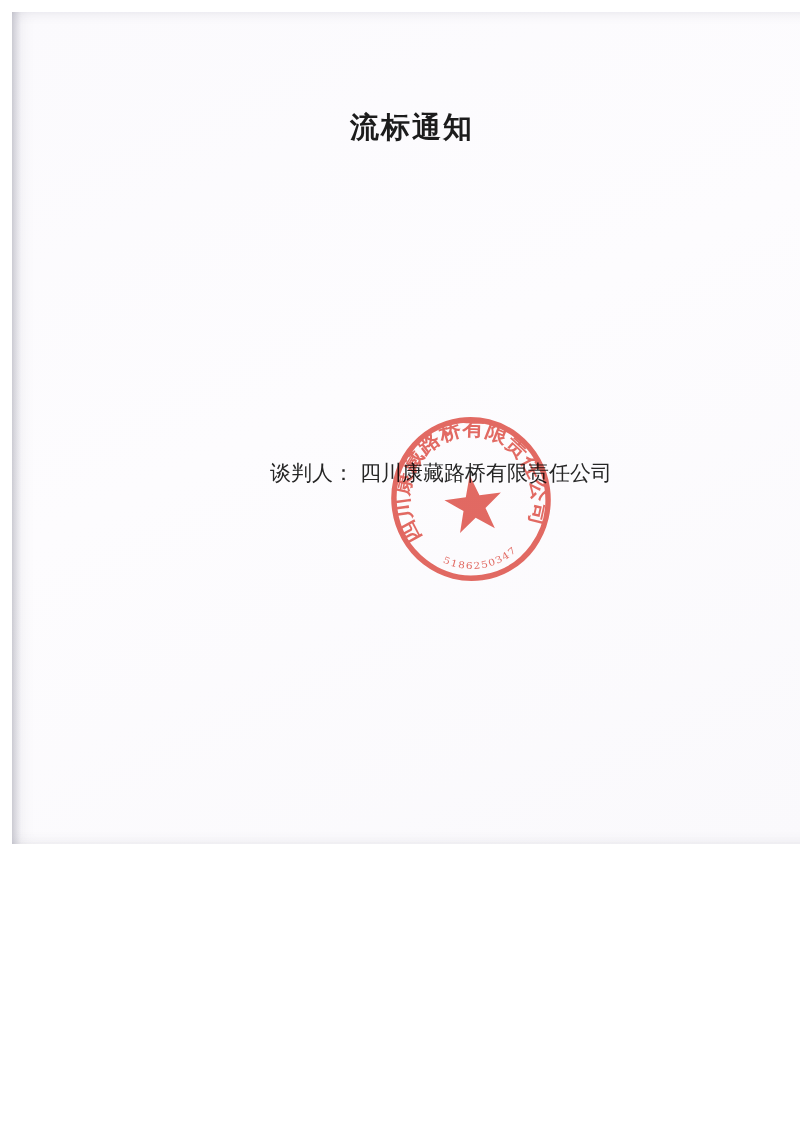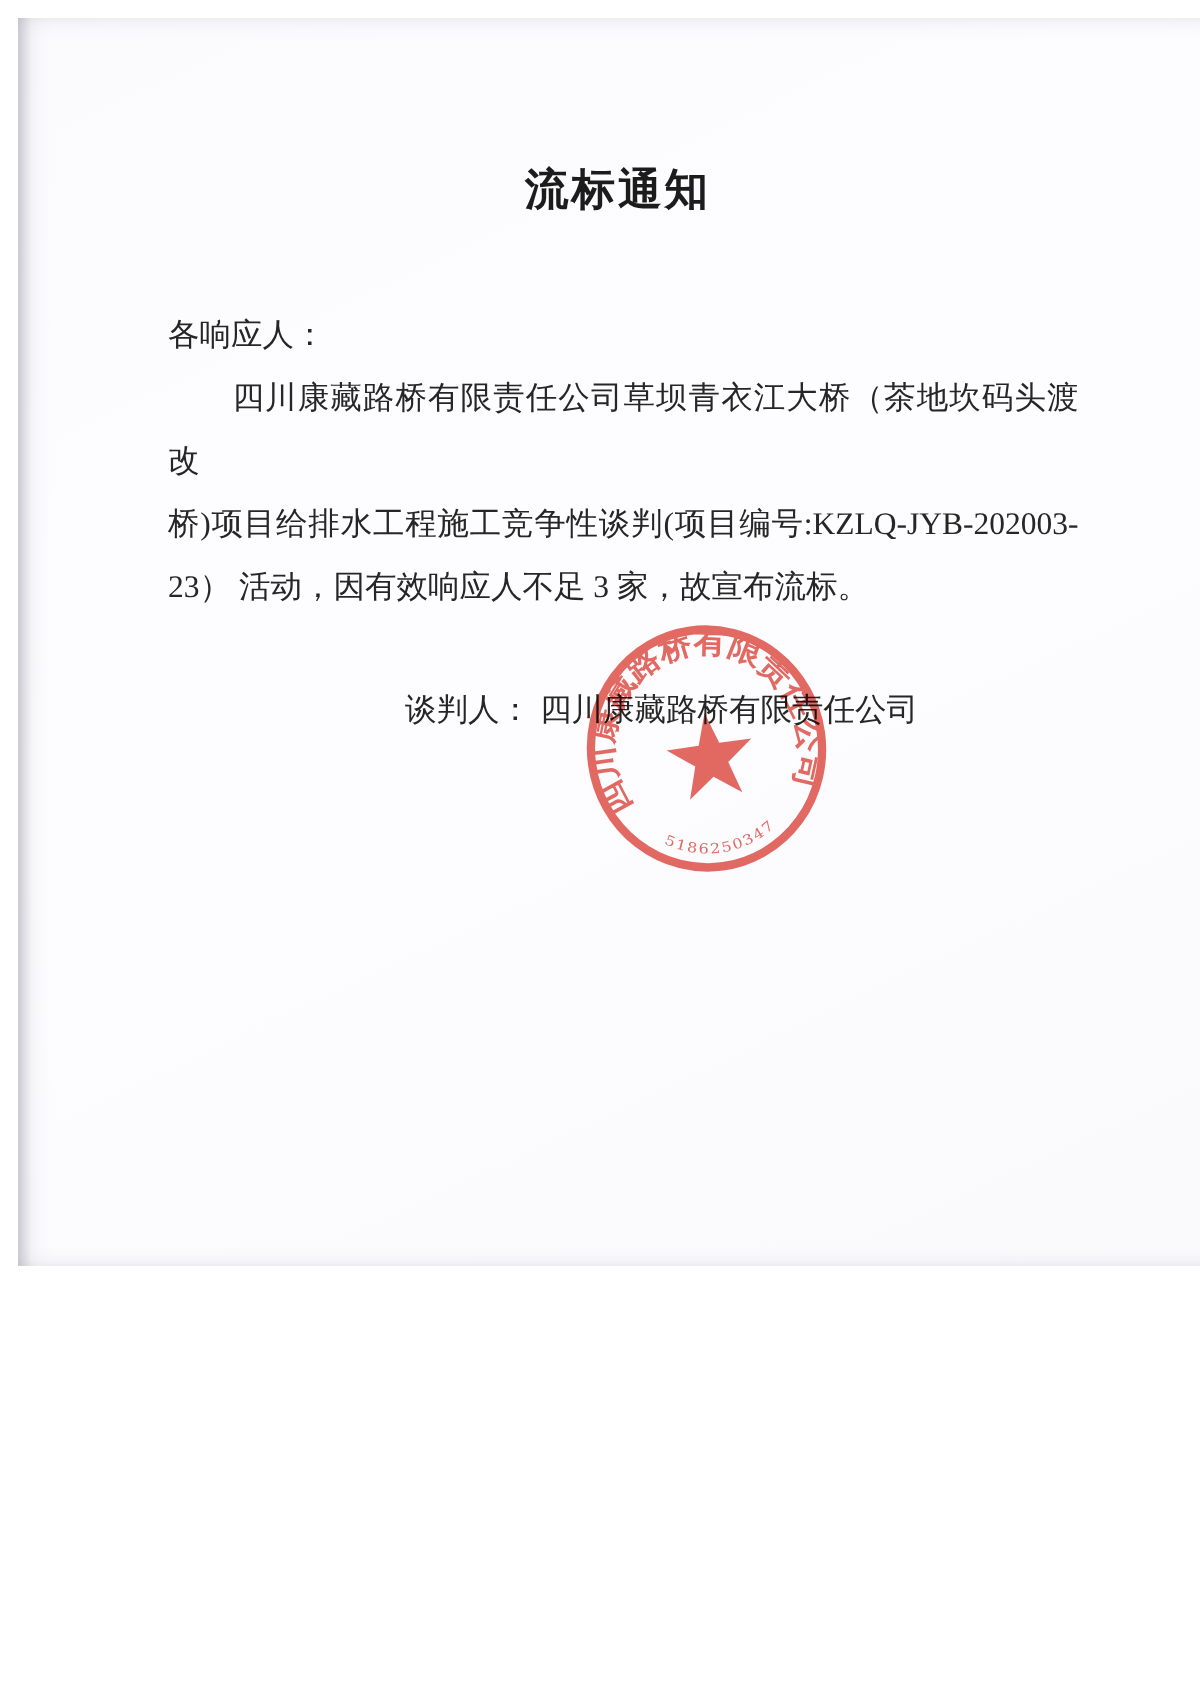--- a/index.html
+++ b/index.html
@@ -117,26 +117,20 @@
 </style>
 </head>
 <body>
 
 <div class="page">
 
   <div class="edge-left"></div>
 
   <h1 class="doc-title">流标通知</h1>
 
-  <div class="doc-body">
-    <div class="doc-line">各响应人：</div>
-    <div class="doc-line indent stretch">四川康藏路桥有限责任公司草坝青衣江大桥（茶地坎码头渡改</div>
-    <div class="doc-line stretch">桥)项目给排水工程施工竞争性谈判(项目编号:KZLQ-JYB-202003-</div>
-    <div class="doc-line">23） 活动，因有效响应人不足 3 家，故宣布流标。</div>
-  </div>
 
   <div class="signature-line">
     <span class="sig-label">谈判人：</span><span>四川康藏路桥有限责任公司</span>
   </div>
 
 
   <svg class="seal" viewBox="0 0 200 200" preserveAspectRatio="none" xmlns="http://www.w3.org/2000/svg">
     <defs>
       <path id="seal-arc-top" d="M 46.3 131 A 62 62 0 1 1 153.7 131" fill="none"></path>
       <path id="seal-arc-bottom" d="M 63 157 A 68 68 0 0 0 137 157" fill="none"></path>

